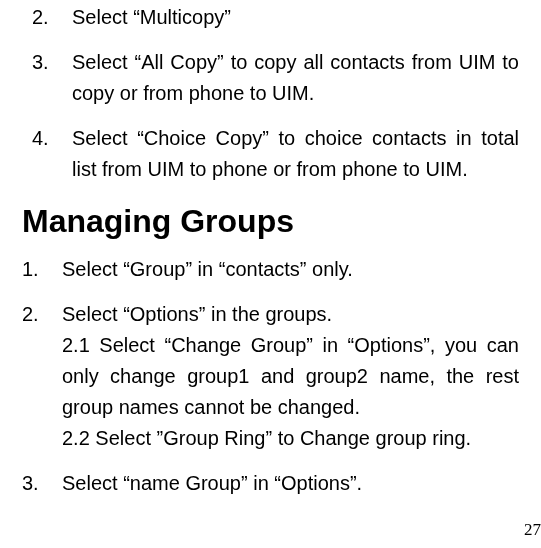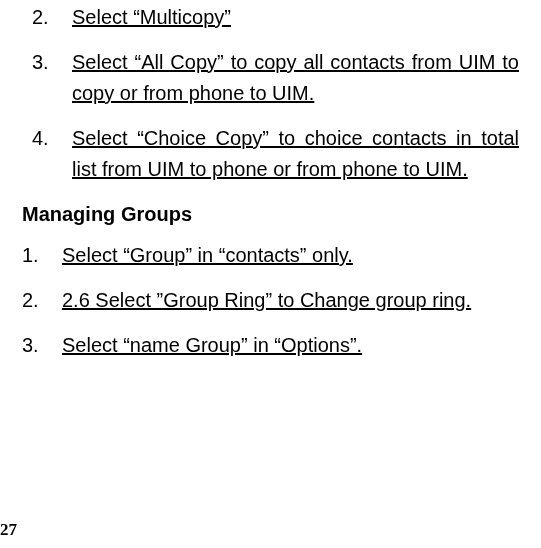--- a/index.html
+++ b/index.html
@@ -27,42 +27,40 @@
   }
   .ol-item.indent {
     margin-left: 10px;
   }
   .ol-num {
     width: 40px;
     flex-shrink: 0;
   }
   .ol-body {
     flex: 1;
-    text-decoration: underline;
   }
   .ol-item.indent .ol-body {
     
   }
   h2.heading {
-    font-size: 20px;
+    font-size: 32px;
     font-weight: bold;
     margin: 18px 0 14px 0;
   }
   .sub {
     display: block;
   }
   .page-num {
     position: absolute;
     bottom: 8px;
     left: 0;
     width: 541px;
-    text-align: left;
+    text-align: right;
     font-family: "Times New Roman", Times, serif;
     font-size: 17px;
-    font-weight: bold;
   }
 </style>
 </head>
 <body>
 
 <div class="page">
 
   <div class="ol-item indent">
     <div class="ol-num">2.</div>
     <div class="ol-body">Select “Multicopy”</div>
@@ -81,21 +79,23 @@
   <h2 class="heading">Managing Groups</h2>
 
   <div class="ol-item">
     <div class="ol-num">1.</div>
     <div class="ol-body">Select “Group” in “contacts” only.</div>
   </div>
 
   <div class="ol-item">
     <div class="ol-num">2.</div>
     <div class="ol-body">
-      <span class="sub">2.6 Select ”Group Ring” to Change group ring.</span>
+      <span>Select “Options” in the groups.</span>
+      <span class="sub">2.1 Select “Change Group” in “Options”, you can only change group1 and group2 name, the rest group names cannot be changed.</span>
+      <span class="sub">2.2 Select ”Group Ring” to Change group ring.</span>
     </div>
   </div>
 
   <div class="ol-item">
     <div class="ol-num">3.</div>
     <div class="ol-body">Select “name Group” in “Options”.</div>
   </div>
 
   <div class="page-num">27</div>
 </div>

